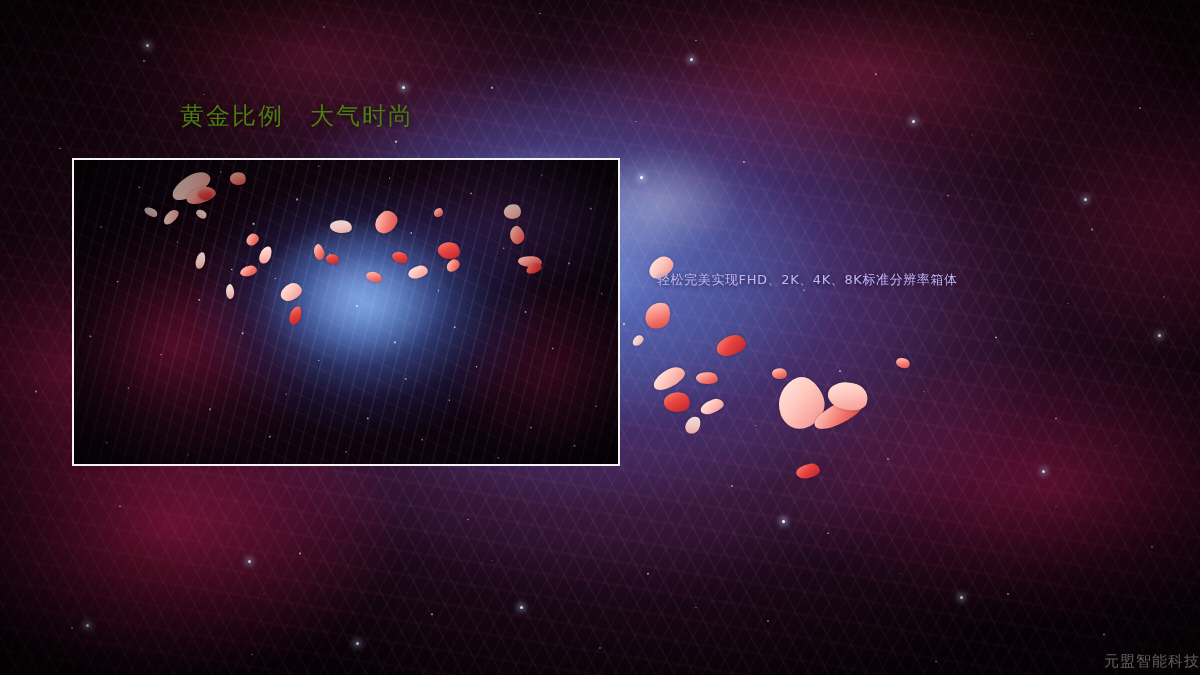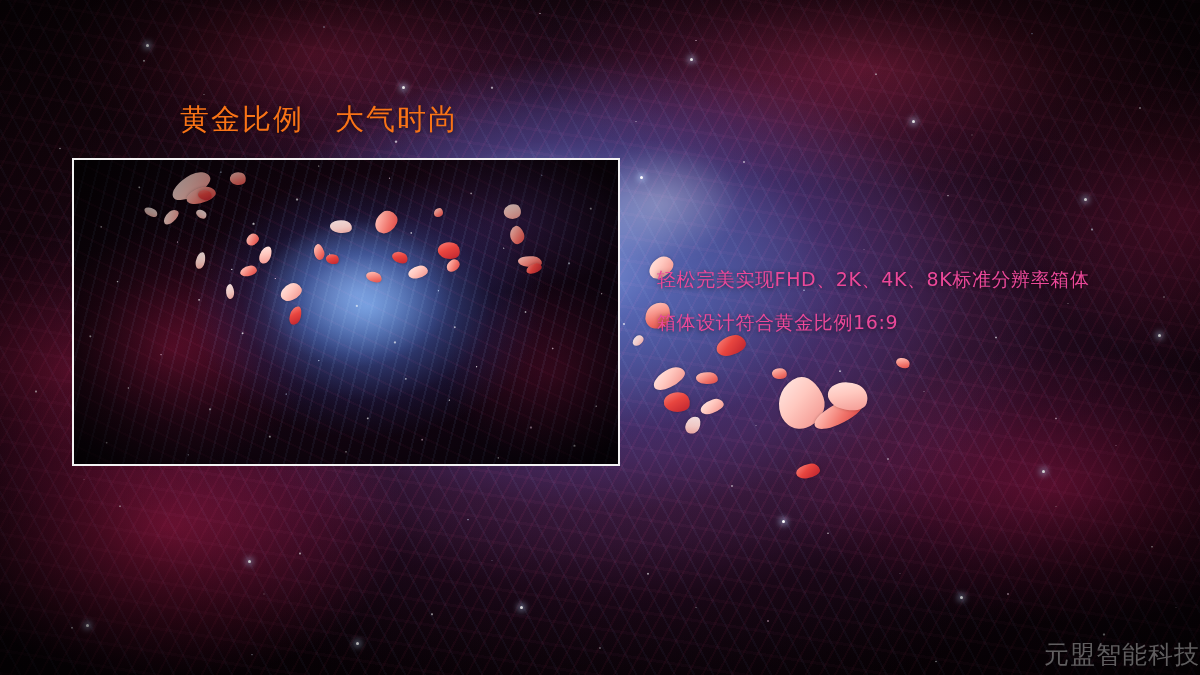--- a/index.html
+++ b/index.html
@@ -180,39 +180,39 @@
     background:linear-gradient(145deg,#ffd3cd 0%,#fba69c 30%,#f0736a 62%,#d8403f 100%);
     box-shadow:0 0 3px rgba(0,0,0,.28);
   }
   .petal.pale{background:linear-gradient(150deg,#ffeae6 0%,#ffc8bf 45%,#f2908a 100%);}
   .petal.deep{background:linear-gradient(140deg,#fb8a82 0%,#e8453f 45%,#b91f2c 100%);}
   .petal.soft{background:linear-gradient(160deg,#fff1ee 0%,#ffd5cd 55%,#f6a69c 100%);opacity:.92;}
 
   
   #headline{
     position:absolute;left:180px;top:100px;
-    color:#f97316;
-    font-size:29px;letter-spacing:2px;
+    color:#4d7c0f;
+    font-size:24px;letter-spacing:2px;
     font-family:"DejaVu Sans","Liberation Sans",sans-serif;
     text-shadow:0 1px 5px rgba(0,0,0,.55);
     white-space:pre;
   }
   #body-copy{
     position:absolute;left:657px;top:258px;
-    color:#ec4899;
-    font-size:19px;letter-spacing:.6px;line-height:43px;
+    color:#c4b5fd;
+    font-size:13px;letter-spacing:.6px;line-height:43px;
     font-family:"DejaVu Sans","Liberation Sans",sans-serif;
     text-shadow:0 1px 5px rgba(0,0,0,.6);
     white-space:nowrap;
   }
   #body-copy .line{display:block;}
   #watermark{
     position:absolute;right:0px;bottom:4px;
     color:rgba(150,150,150,.62);
-    font-size:25px;letter-spacing:1px;
+    font-size:15px;letter-spacing:1px;
     font-family:"DejaVu Sans","Liberation Sans",sans-serif;
     text-align:center;
   }
 </style>
 </head>
 <body>
 
 <div id="slide">
 
   <div class="bglayer bg-base"></div>
@@ -293,18 +293,17 @@
       <div class="petal pale" style="left: 778px; top: 378px; width: 46px; height: 50px; transform: rotate(-20deg);"></div>
       <div class="petal" style="left: 812px; top: 404px; width: 52px; height: 20px; transform: rotate(-24deg);"></div>
       <div class="petal pale" style="left: 828px; top: 382px; width: 40px; height: 28px; transform: rotate(18deg);"></div>
       <div class="petal deep" style="left: 796px; top: 464px; width: 24px; height: 14px; transform: rotate(-8deg);"></div>
       <div class="petal" style="left: 896px; top: 358px; width: 14px; height: 10px; transform: rotate(26deg);"></div>
       <div class="petal soft" style="left: 632px; top: 336px; width: 12px; height: 9px; transform: rotate(-34deg);"></div>
     </div>
 
   <div id="body-copy">
       <span class="line">轻松完美实现FHD、2K、4K、8K标准分辨率箱体</span>
-      <span class="line">箱体设计符合黄金比例16:9</span>
     </div>
 
   <div id="watermark">元盟智能科技</div>
 
 </div>
 
 </body></html>

